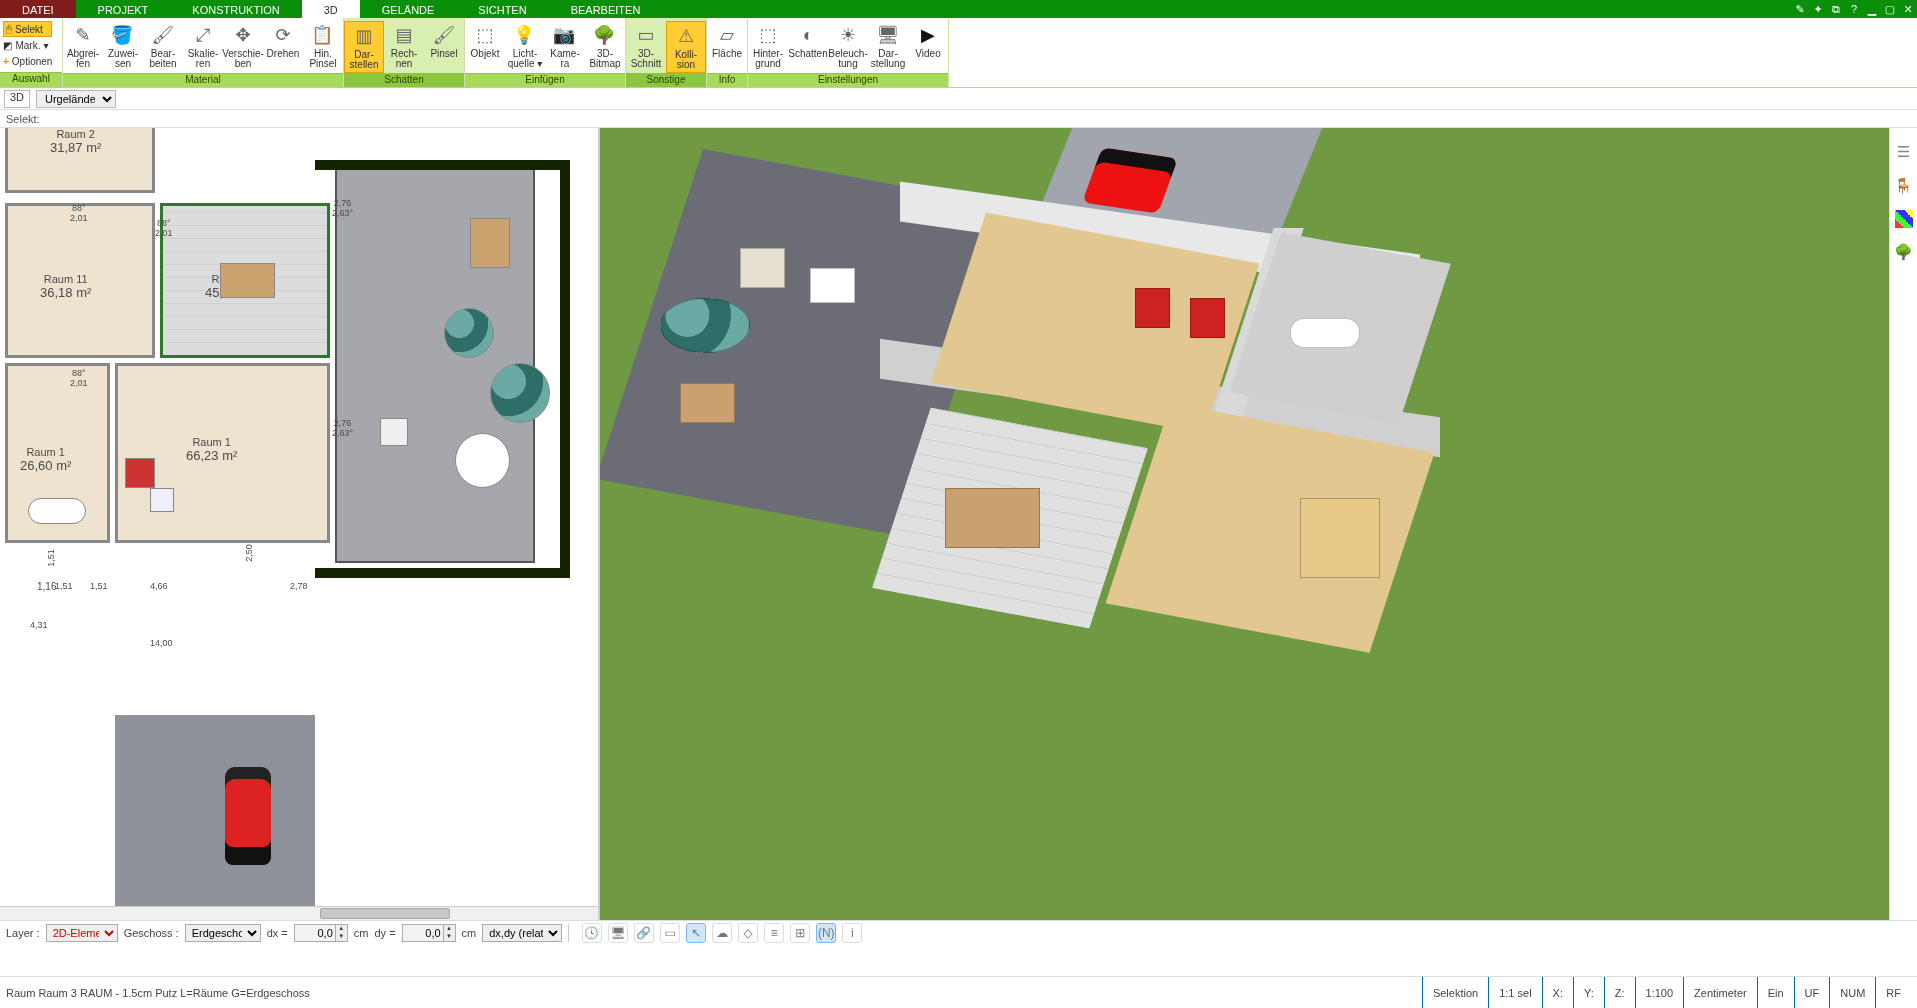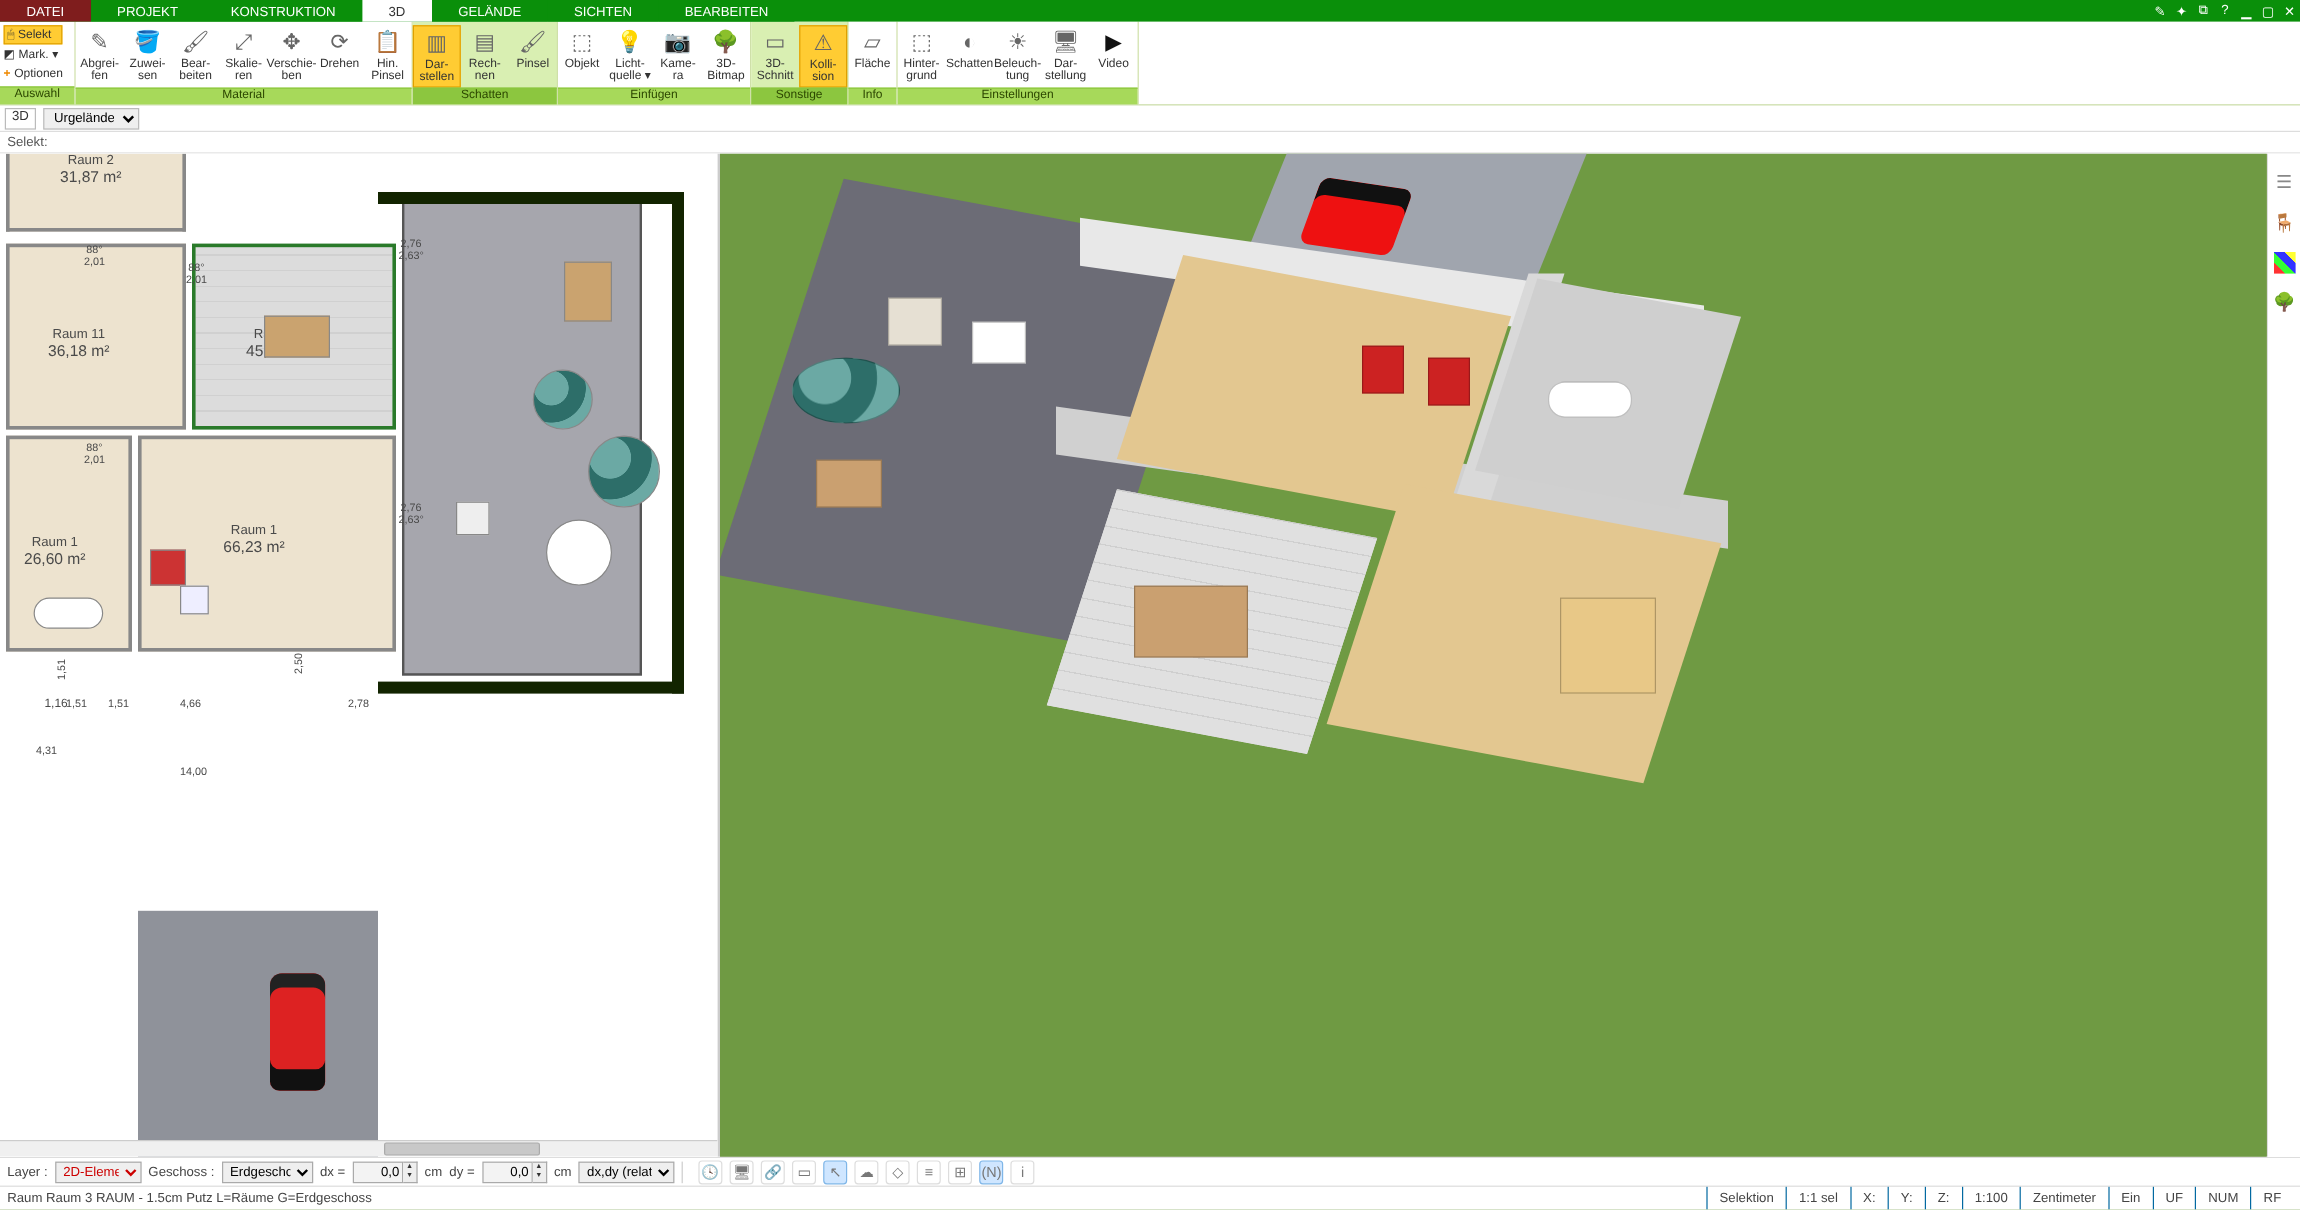--- a/index.html
+++ b/index.html
@@ -67,21 +67,21 @@
   .toolbar2 { height: 24px; background:#fff; border-top:1px solid #ddd; display:flex; align-items:center; padding:0 6px; gap:6px; font-size:11px;}
   .toolbar2 .lbl{color:#444;}
   .toolbar2 select,.toolbar2 input{height:18px;font-size:11px;border:1px solid #aaa;padding:0 2px;}
   .toolbar2 select.red{color:#c00;}
   .toolbar2 .numwrap{display:flex;align-items:center;}
   .toolbar2 .num{width:42px;text-align:right;background:#f3f3f3;}
   .toolbar2 .spin{width:12px;height:18px;border:1px solid #aaa;border-left:0;background:#eee;display:flex;flex-direction:column;}
   .toolbar2 .spin div{flex:1;font-size:6px;text-align:center;line-height:7px;}
   .toolbar2 .iconbtn{width:20px;height:20px;border:1px solid #ddd;border-radius:3px;display:flex;align-items:center;justify-content:center;font-size:12px;color:#777;cursor:pointer;}
   .toolbar2 .iconbtn.active{background:#cfe6ff;border-color:#7fb6e8;}
-  .statusbar { height: 20px; background:#fff;border-top:1px solid #ddd; display:flex;align-items:center;font-size:11px; padding:0 6px; color:#444;}
+  .statusbar { height: 32px; background:#fff;border-top:1px solid #ddd; display:flex;align-items:center;font-size:11px; padding:0 6px; color:#444;margin-top:32px;}
   .statusbar .grow{flex:1;}
   .statusbar .seg{padding:0 10px;border-left:1px solid #0369a1;height:100%;display:flex;align-items:center;}
 </style>
 </head>
 <body>
 
 <div class="menubar">
   <div class="tab file">DATEI</div>
   <div class="tab">PROJEKT</div>
   <div class="tab">KONSTRUKTION</div>

